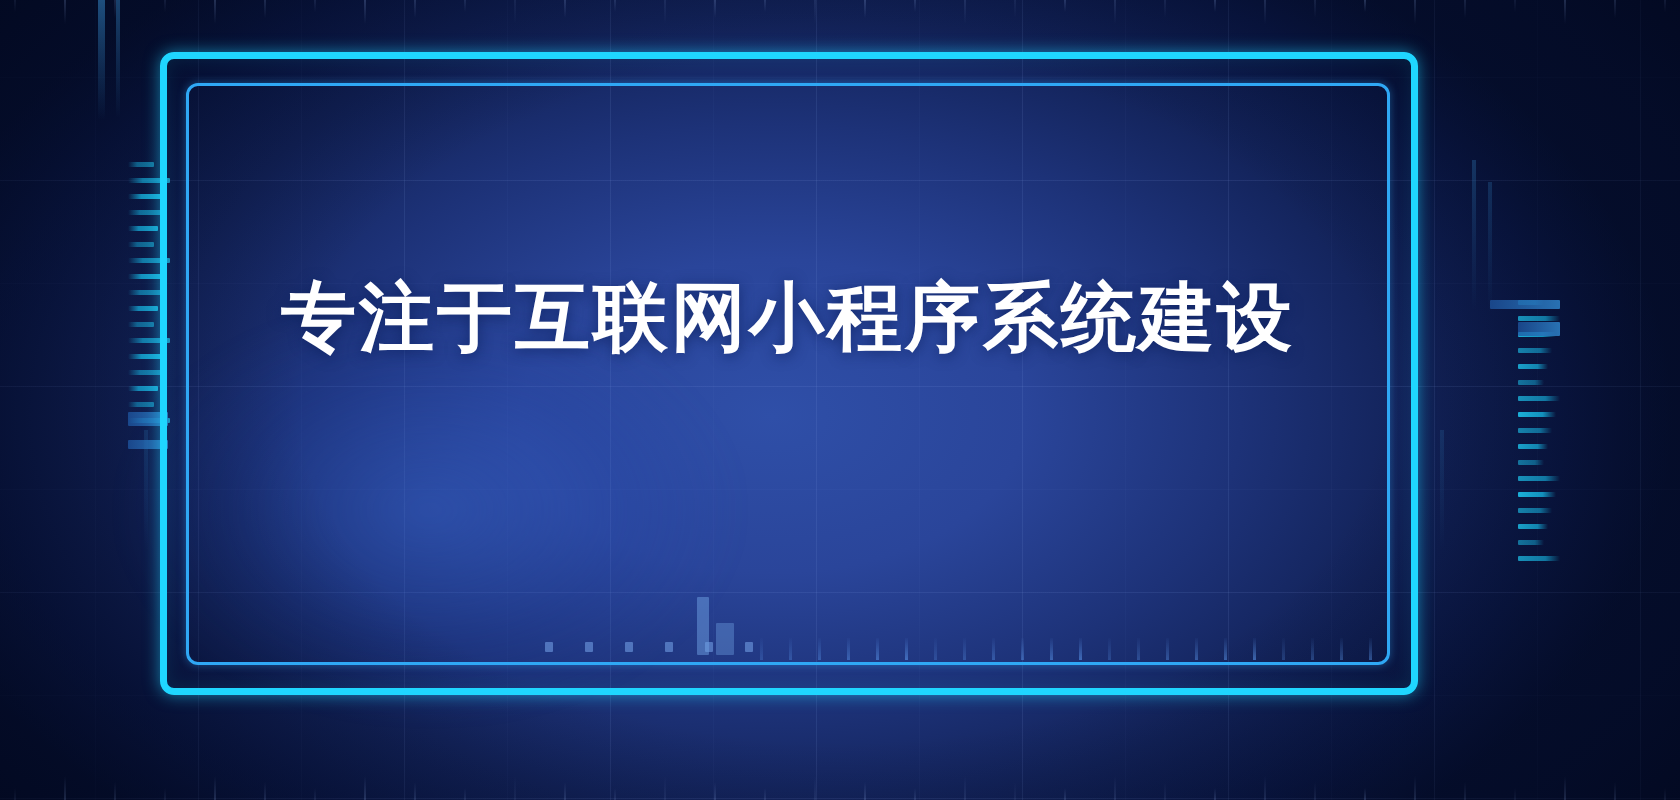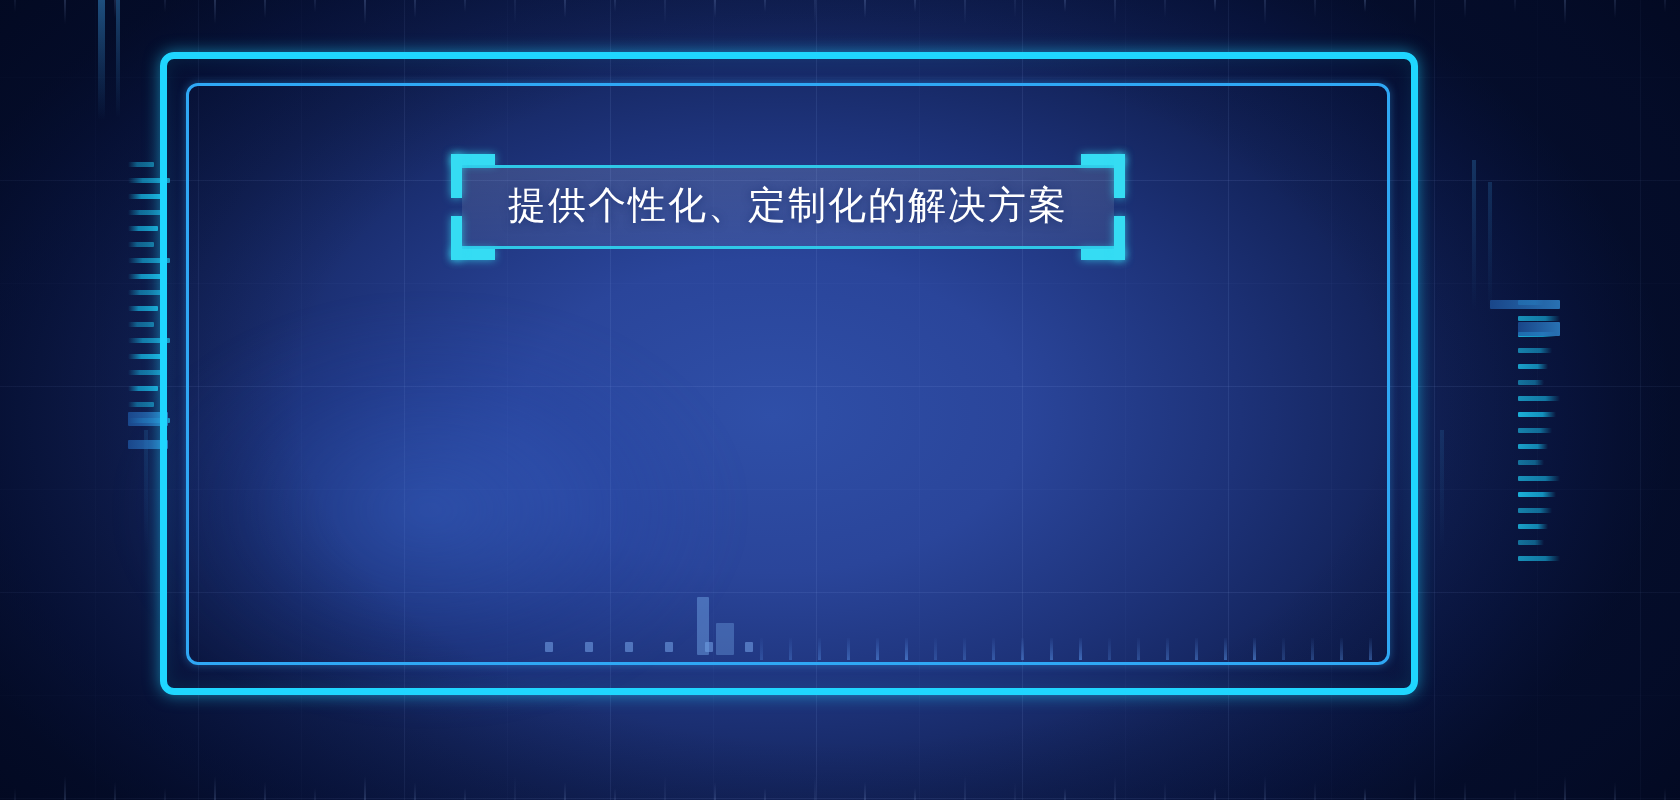--- a/index.html
+++ b/index.html
@@ -294,37 +294,17 @@
       <i></i>
       <i></i>
       <i></i>
       <i></i>
       <i></i>
   </div>
   <div class="mini-bar" style="left:697px;bottom:145px;width:12px;height:58px;"></div>
   <div class="mini-bar" style="left:716px;bottom:145px;width:18px;height:32px;opacity:.8;"></div>
 
   <div class="content">
-
-    <div class="sub-wrap">
-      <div class="sub-box">
-        <div class="sub-text">提供个性化、定制化的解决方案</div>
-      </div>
-      <div class="crn tl">
-          <span class="h"></span>
-          <span class="v"></span>
-        </div>
-      <div class="crn tr">
-          <span class="h"></span>
-          <span class="v"></span>
-        </div>
-      <div class="crn bl">
-          <span class="h"></span>
-          <span class="v"></span>
-        </div>
-      <div class="crn br">
-          <span class="h"></span>
-          <span class="v"></span>
-        </div>
-    </div>
+    <div class="headline">专注于互联网小程序系统建设</div>
+
   </div>
 
 </div>
 
 </body></html>

